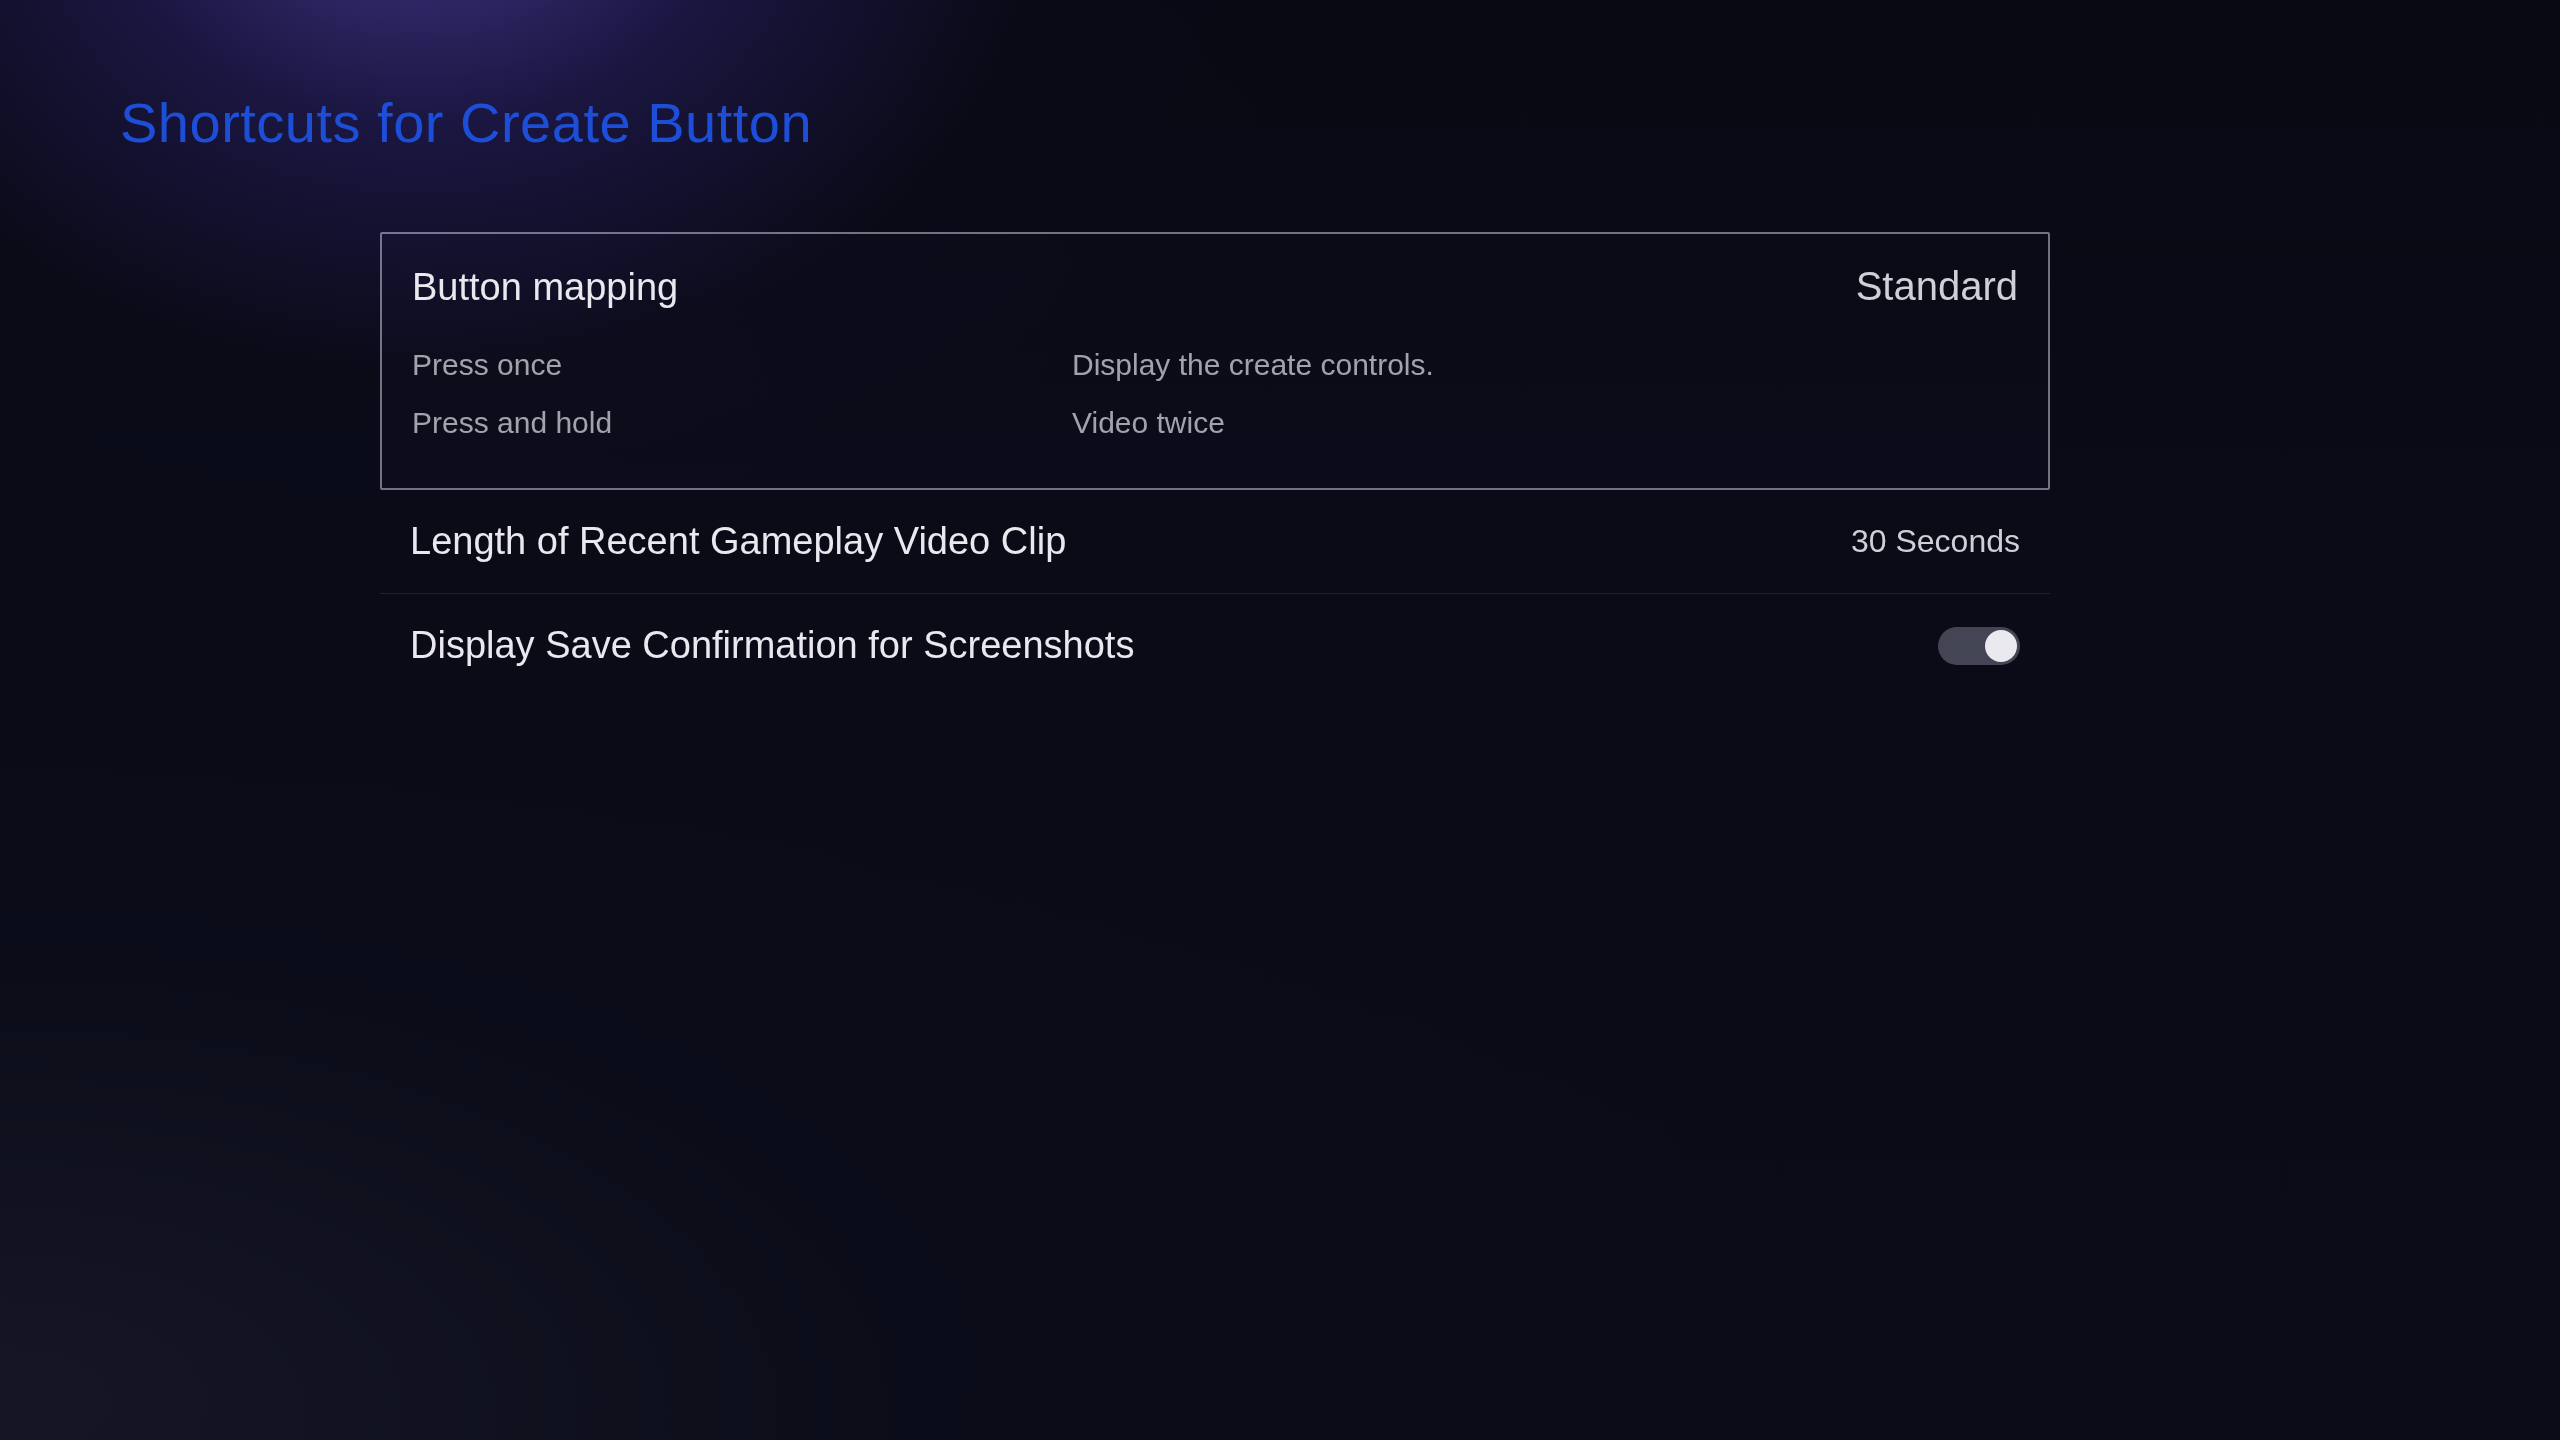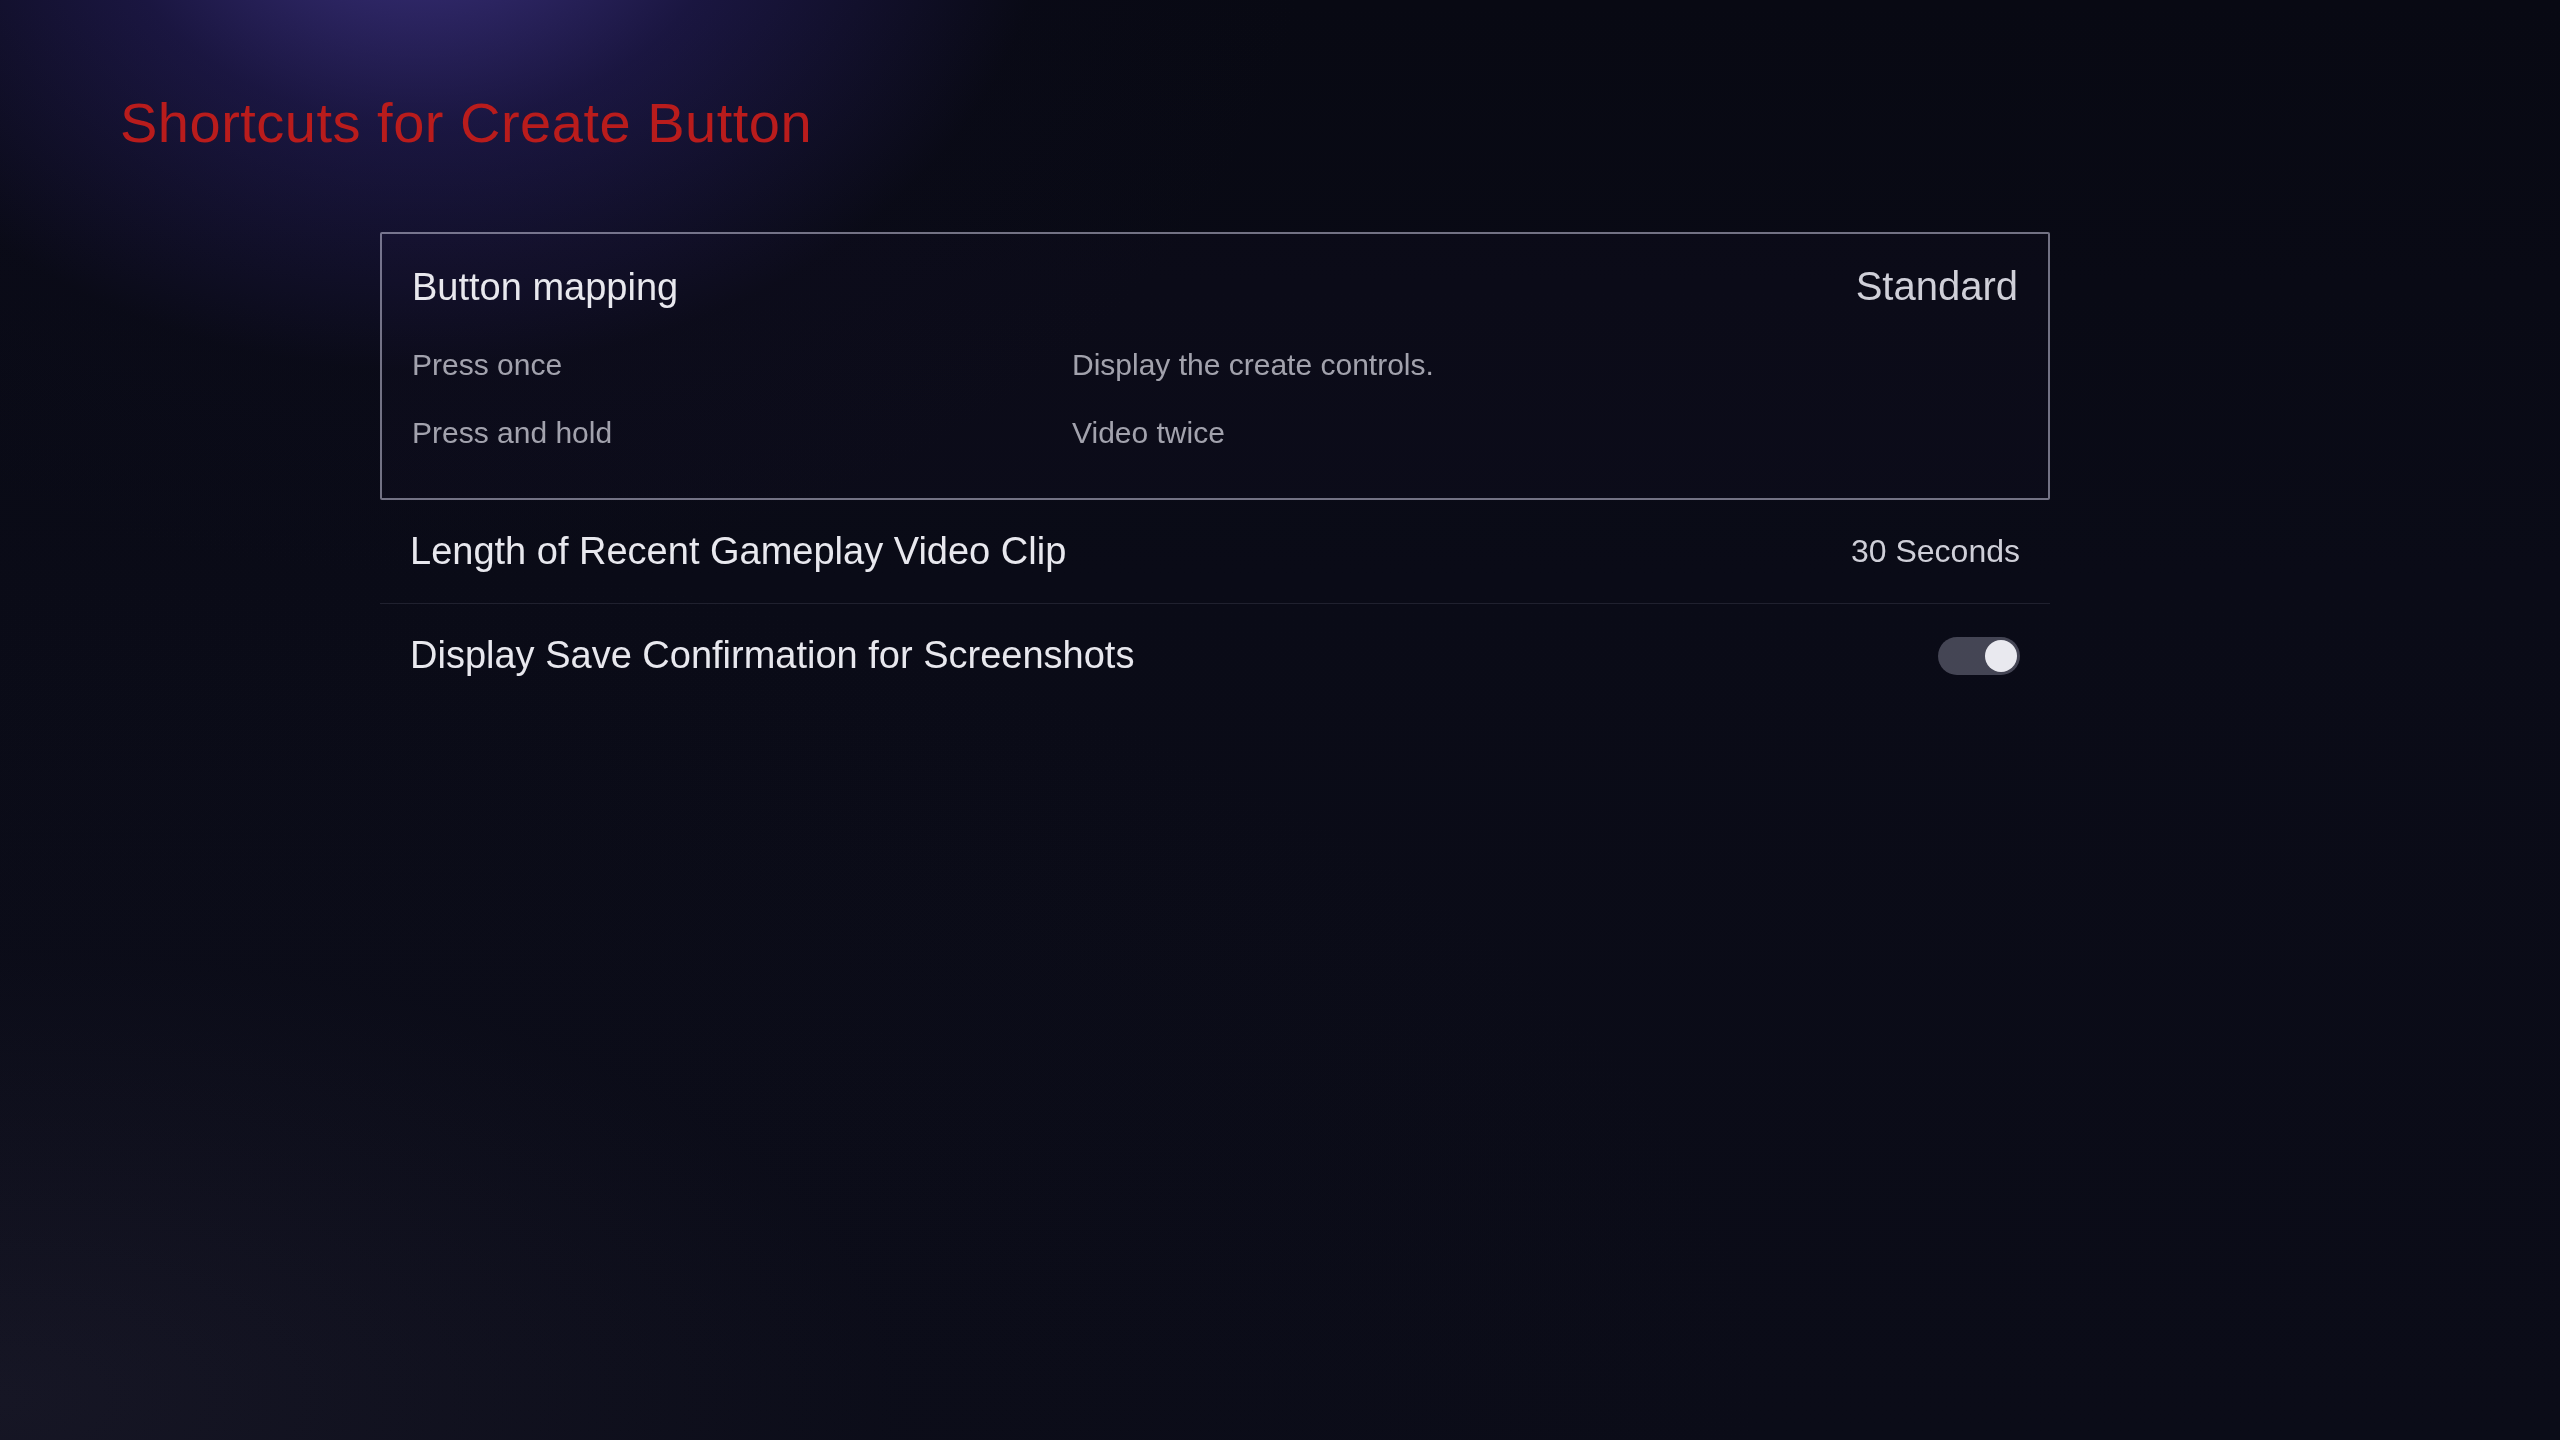--- a/index.html
+++ b/index.html
@@ -24,21 +24,21 @@
     position: relative;
   }
 
   .page-title {
     position: absolute;
     left: 120px;
     top: 90px;
     font-size: 56px;
     font-weight: 300;
     letter-spacing: 0.5px;
-    color: #b91c1c;
+    color: #1d4ed8;
   }
 
   .settings-panel {
     position: absolute;
     left: 380px;
     top: 232px;
     width: 1670px;
   }
 
   .setting-card {
@@ -63,21 +63,21 @@
 
   .setting-value {
     font-size: 40px;
     font-weight: 300;
     color: #cfcfd8;
   }
 
   .mapping-grid {
     display: grid;
     grid-template-columns: 660px 1fr;
-    row-gap: 34px;
+    row-gap: 24px;
     font-size: 30px;
     color: rgba(220,220,230,0.72);
     font-weight: 300;
   }
 
   .setting-row {
     display: flex;
     justify-content: space-between;
     align-items: center;
     padding: 30px 30px 30px 30px;

